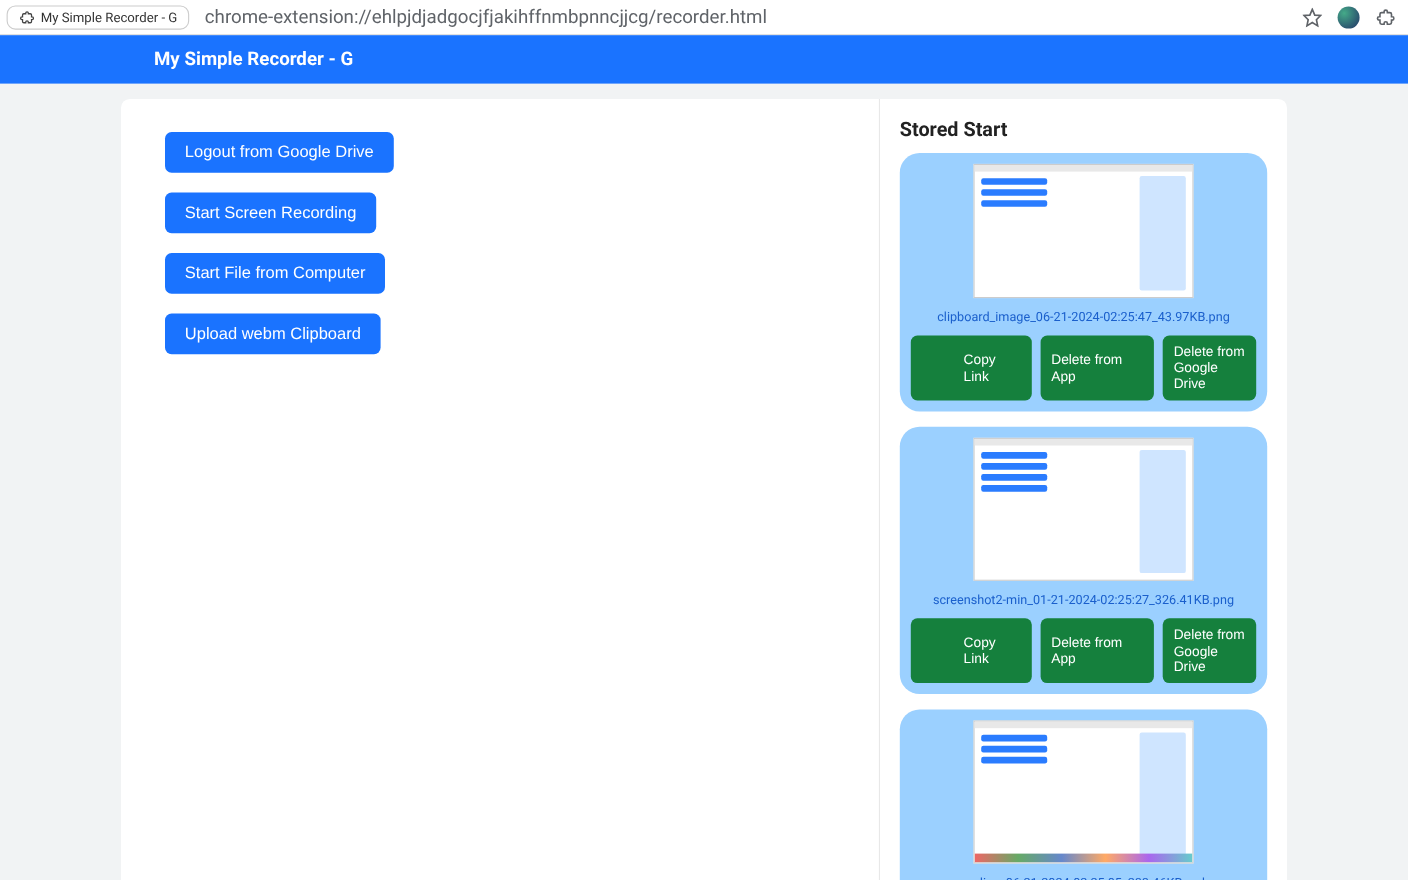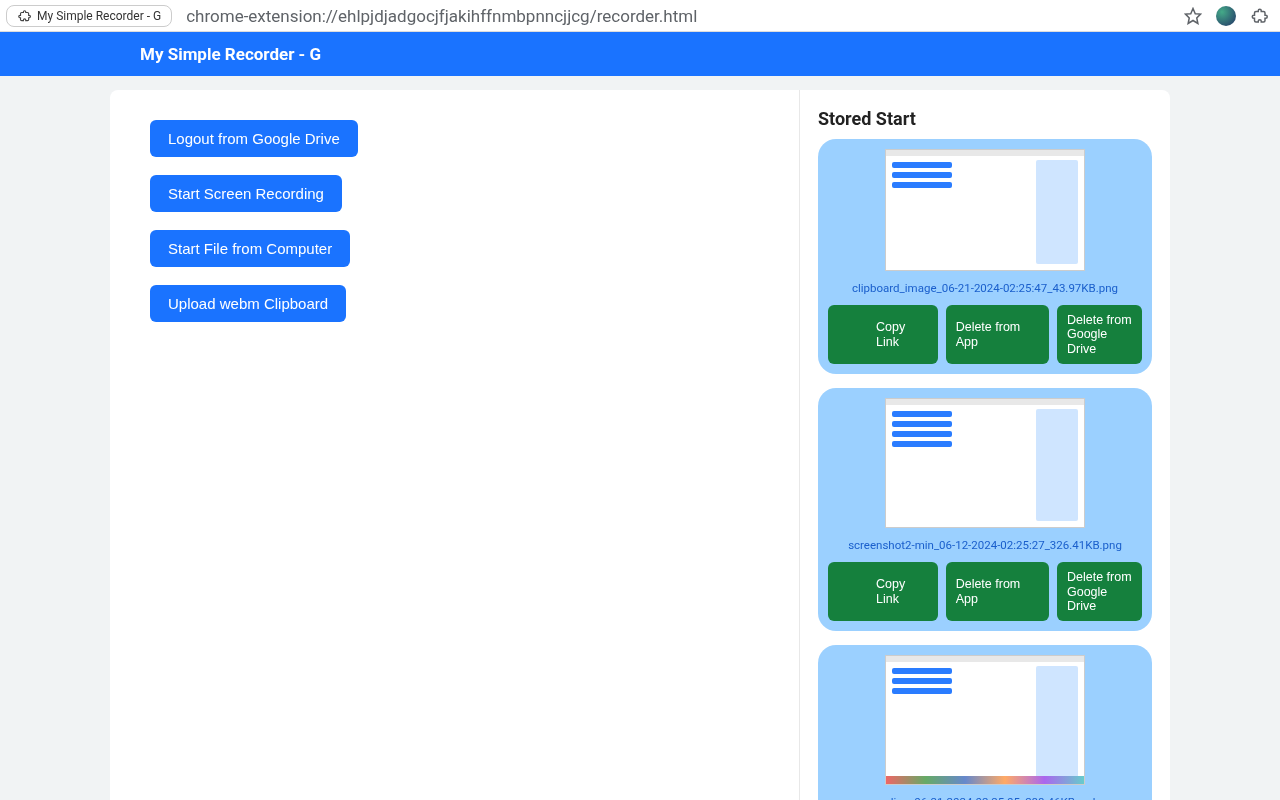--- a/index.html
+++ b/index.html
@@ -232,21 +232,21 @@
           <div class="fake-bar"></div>
           <div class="fake-body"></div>
           <div class="fake-btns">
               <div></div>
               <div></div>
               <div></div>
               <div></div>
             </div>
           <div class="fake-side"></div>
         </div>
-        <a href="#" class="file-link">screenshot2-min_06-12-2024-02:25:27_326.41KB.png</a>
+        <a href="#" class="file-link">screenshot2-min_01-21-2024-02:25:27_326.41KB.png</a>
         <div class="btn-row">
           <button class="small-btn wide">Copy Link</button>
           <button class="small-btn">Delete from App</button>
           <button class="small-btn two">Delete from Google Drive</button>
         </div>
       </div>
 
       <div class="stored-item">
         <div class="thumb tall">
           <div class="fake-bar"></div>

